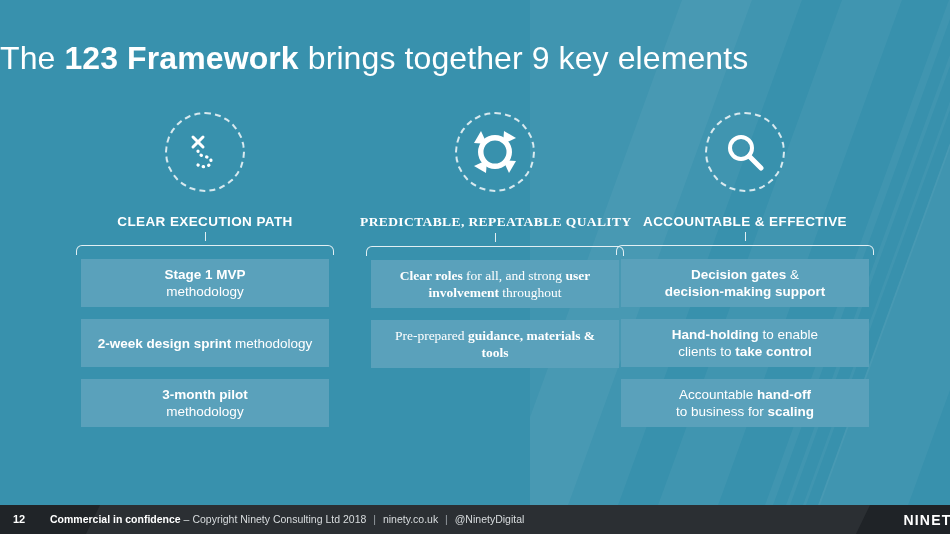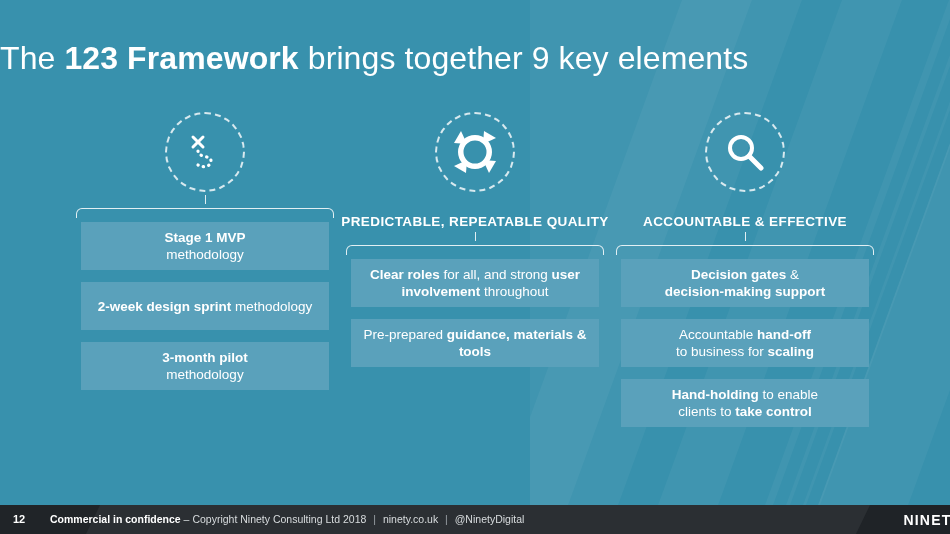--- a/index.html
+++ b/index.html
@@ -33,21 +33,21 @@
     font-size:32px;
     font-weight:300;
     letter-spacing:0.1px;
     white-space:nowrap;
   }
   .title b{font-weight:700;}
 
   .cols{position:absolute;left:0;top:112px;width:950px;}
   .col{position:absolute;top:0;width:270px;}
   .col-0{left:70px;}
-  .col-1{left:340px;}
+  .col-1{left:360px;font-family:Liberation Serif, serif;}
   .col-2{left:610px;}
 
   .icon-wrap{
     width:80px;height:80px;margin:0 auto;
     position:relative;
   }
   .ring{
     position:absolute;inset:0;
     border-radius:50%;
     border:2px dashed rgba(255,255,255,0.80);
@@ -159,20 +159,21 @@
         <div class="icon-glyph">
           <svg width="46" height="46" viewBox="0 0 46 46">
             <g stroke="#ffffff" stroke-width="3" stroke-linecap="round" fill="none">
               <line x1="11" y1="8" x2="21" y2="18"></line>
               <line x1="21" y1="8" x2="11" y2="18"></line>
             </g>
             <path d="M16 22 C16 29, 29 26, 29 32 C29 38, 20 39, 16 36" stroke="#ffffff" stroke-width="3.2" fill="none" stroke-linecap="round" stroke-dasharray="0.4 5.2"></path>
           </svg>
         </div>
       </div>
+      <div class="col-head">CLEAR EXECUTION PATH</div>
       <div class="bracket">
         <div class="stem"></div>
           <div class="bar"></div>
       </div>
       <div class="cards">
         <div class="card">
           <span><b>Stage 1 MVP</b><br><span>methodology</span></span>
         </div>
         <div class="card">
           <span><b>2-week design sprint</b><span> methodology</span></span>
@@ -229,24 +230,24 @@
       <div class="col-head">ACCOUNTABLE &amp; EFFECTIVE</div>
       <div class="bracket">
         <div class="stem"></div>
           <div class="bar"></div>
       </div>
       <div class="cards">
         <div class="card">
           <span><b>Decision gates</b><span> &amp;</span><br><b>decision-making support</b></span>
         </div>
         <div class="card">
+          <span><b>Hand-holding</b><span> to enable</span><br><span>clients to </span><b>take control</b></span>
+        </div>
+        <div class="card">
           <span><span>Accountable </span><b>hand-off</b><br><span>to business for </span><b>scaling</b></span>
-        </div>
-        <div class="card">
-          <span><b>Hand-holding</b><span> to enable</span><br><span>clients to </span><b>take control</b></span>
         </div>
       </div>
     </div>
 
   </div>
 
   <div class="footer">
     <div class="pagebox"></div>
     <div class="pagenum">12</div>
     <div class="ftext">

